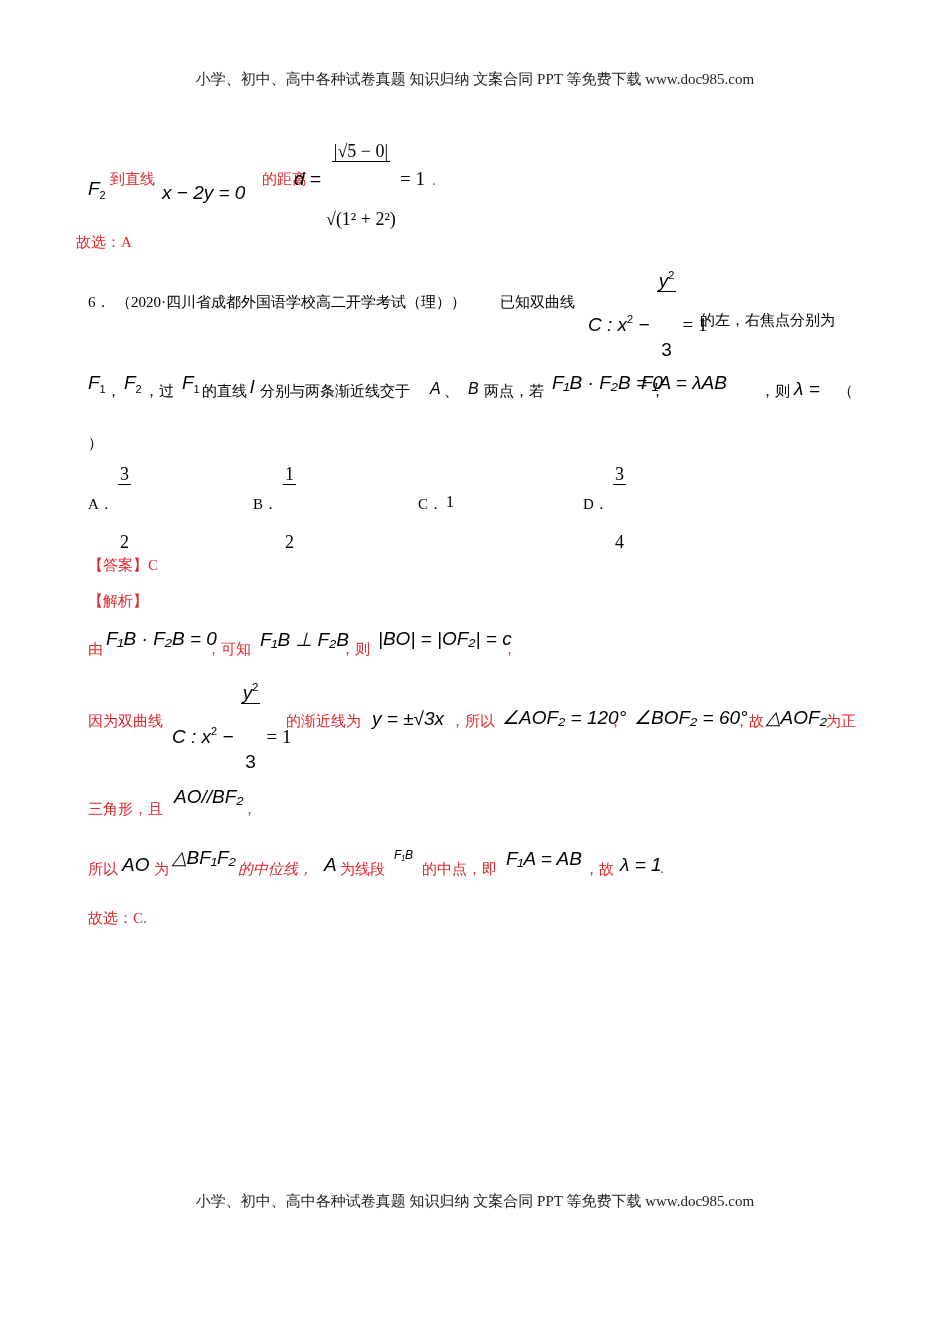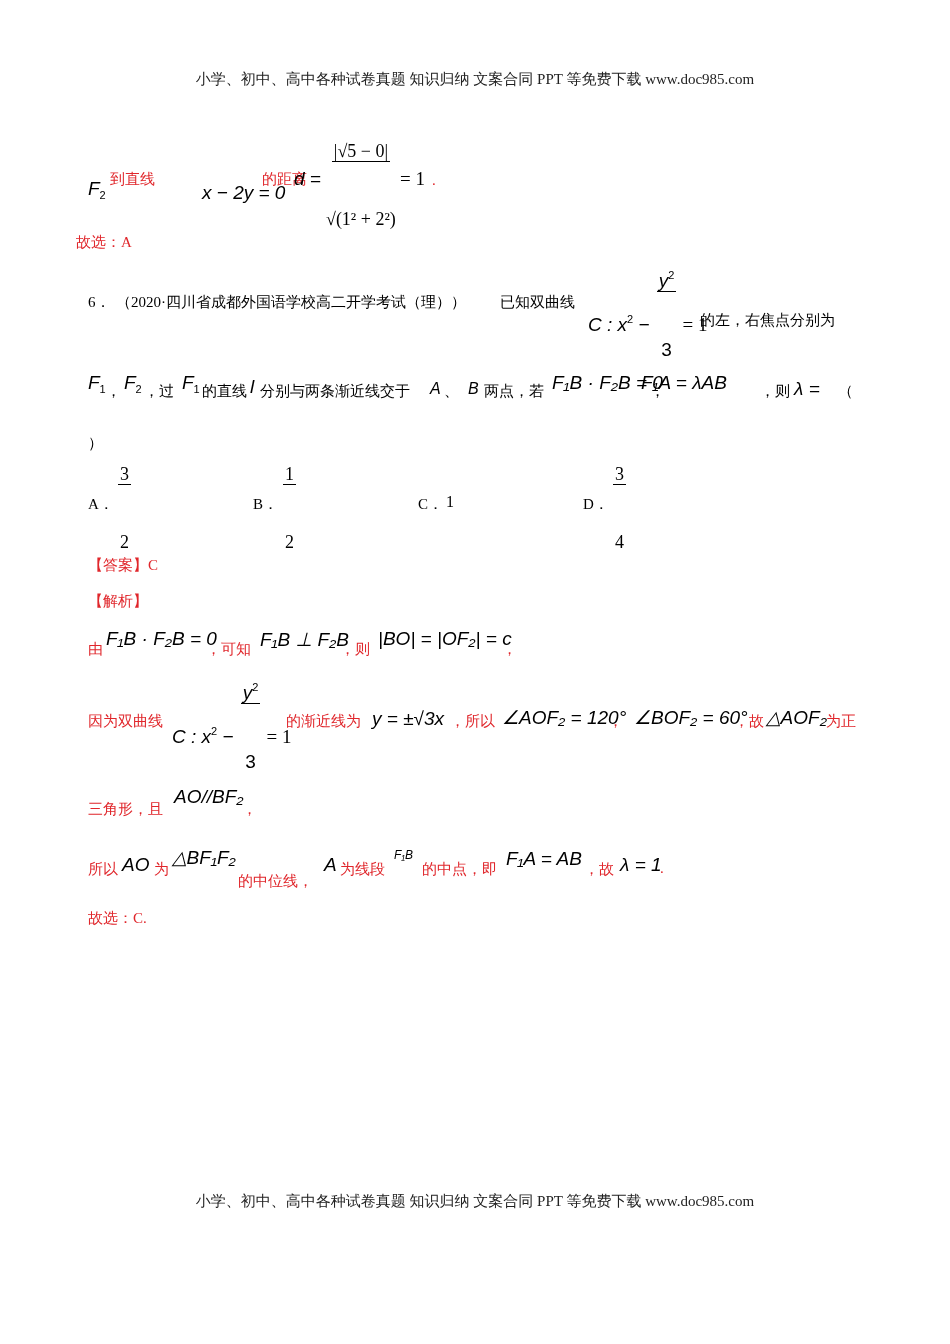--- a/index.html
+++ b/index.html
@@ -22,21 +22,21 @@
   .opt-label { font-size: 15px; }
 </style>
 </head>
 <body>
 
 <div class="abs hdr" style="top:70px;">小学、初中、高中各种试卷真题 知识归纳 文案合同 PPT 等免费下载   www.doc985.com</div>
 
 <div class="abs" style="left:88px; top:140px; height:70px; width:400px;">
   <span class="abs m" style="left:0; top:38px;"><span>F</span><span class="sub">2</span></span>
   <span class="abs txt red" style="left:22px; top:30px;">到直线</span>
-  <span class="abs m" style="left:74px; top:42px;margin-left:40px;">x − 2y = 0</span>
+  <span class="abs m" style="left:74px; top:42px;">x − 2y = 0</span>
   <span class="abs txt red" style="left:154px; top:30px;margin-left:20px;">的距离</span>
   <span class="abs m" style="left:206px; top:28px;">d =</span>
   <span class="abs frac mr" style="left:236px; top:2px; font-size:18px;">
     <span class="num">|√5 − 0|</span>
     <span class="den">√(1² + 2²)</span>
   </span>
   <span class="abs mr" style="left:312px; top:28px;">= 1</span>
   <span class="abs txt red" style="left:344px; top:32px;">.</span>
 </div>
 
@@ -143,21 +143,21 @@
   <span class="abs txt red" style="left:0; top:14px;">三角形，且</span>
   <span class="abs m" style="left:86px; top:0;">AO//BF₂</span>
   <span class="abs txt red" style="left:154px; top:14px;">，</span>
 </div>
 
 <div class="abs" style="left:88px; top:846px; height:36px; width:600px;">
   <span class="abs txt red" style="left:0; top:14px;">所以</span>
   <span class="abs m" style="left:34px; top:8px;">AO</span>
   <span class="abs txt red" style="left:66px; top:14px;">为</span>
   <span class="abs m" style="left:84px; top:0;">△BF₁F₂</span>
-  <span class="abs txt red" style="left:150px; top:26px;">的中位线，</span>
+  <span class="abs txt red" style="left:150px; top:14px;font-style:italic;">的中位线，</span>
   <span class="abs m" style="left:236px; top:8px;">A</span>
   <span class="abs txt red" style="left:252px; top:14px;">为线段</span>
   <span class="abs m" style="left:306px; top:2px; font-size:12px;">F₁B</span>
   <span class="abs txt red" style="left:334px; top:14px;">的中点，即</span>
   <span class="abs m" style="left:418px; top:2px;">F₁A = AB</span>
   <span class="abs txt red" style="left:496px; top:14px;">，故</span>
   <span class="abs m" style="left:532px; top:8px;">λ = 1</span>
   <span class="abs txt red" style="left:572px; top:14px;">.</span>
 </div>
 

